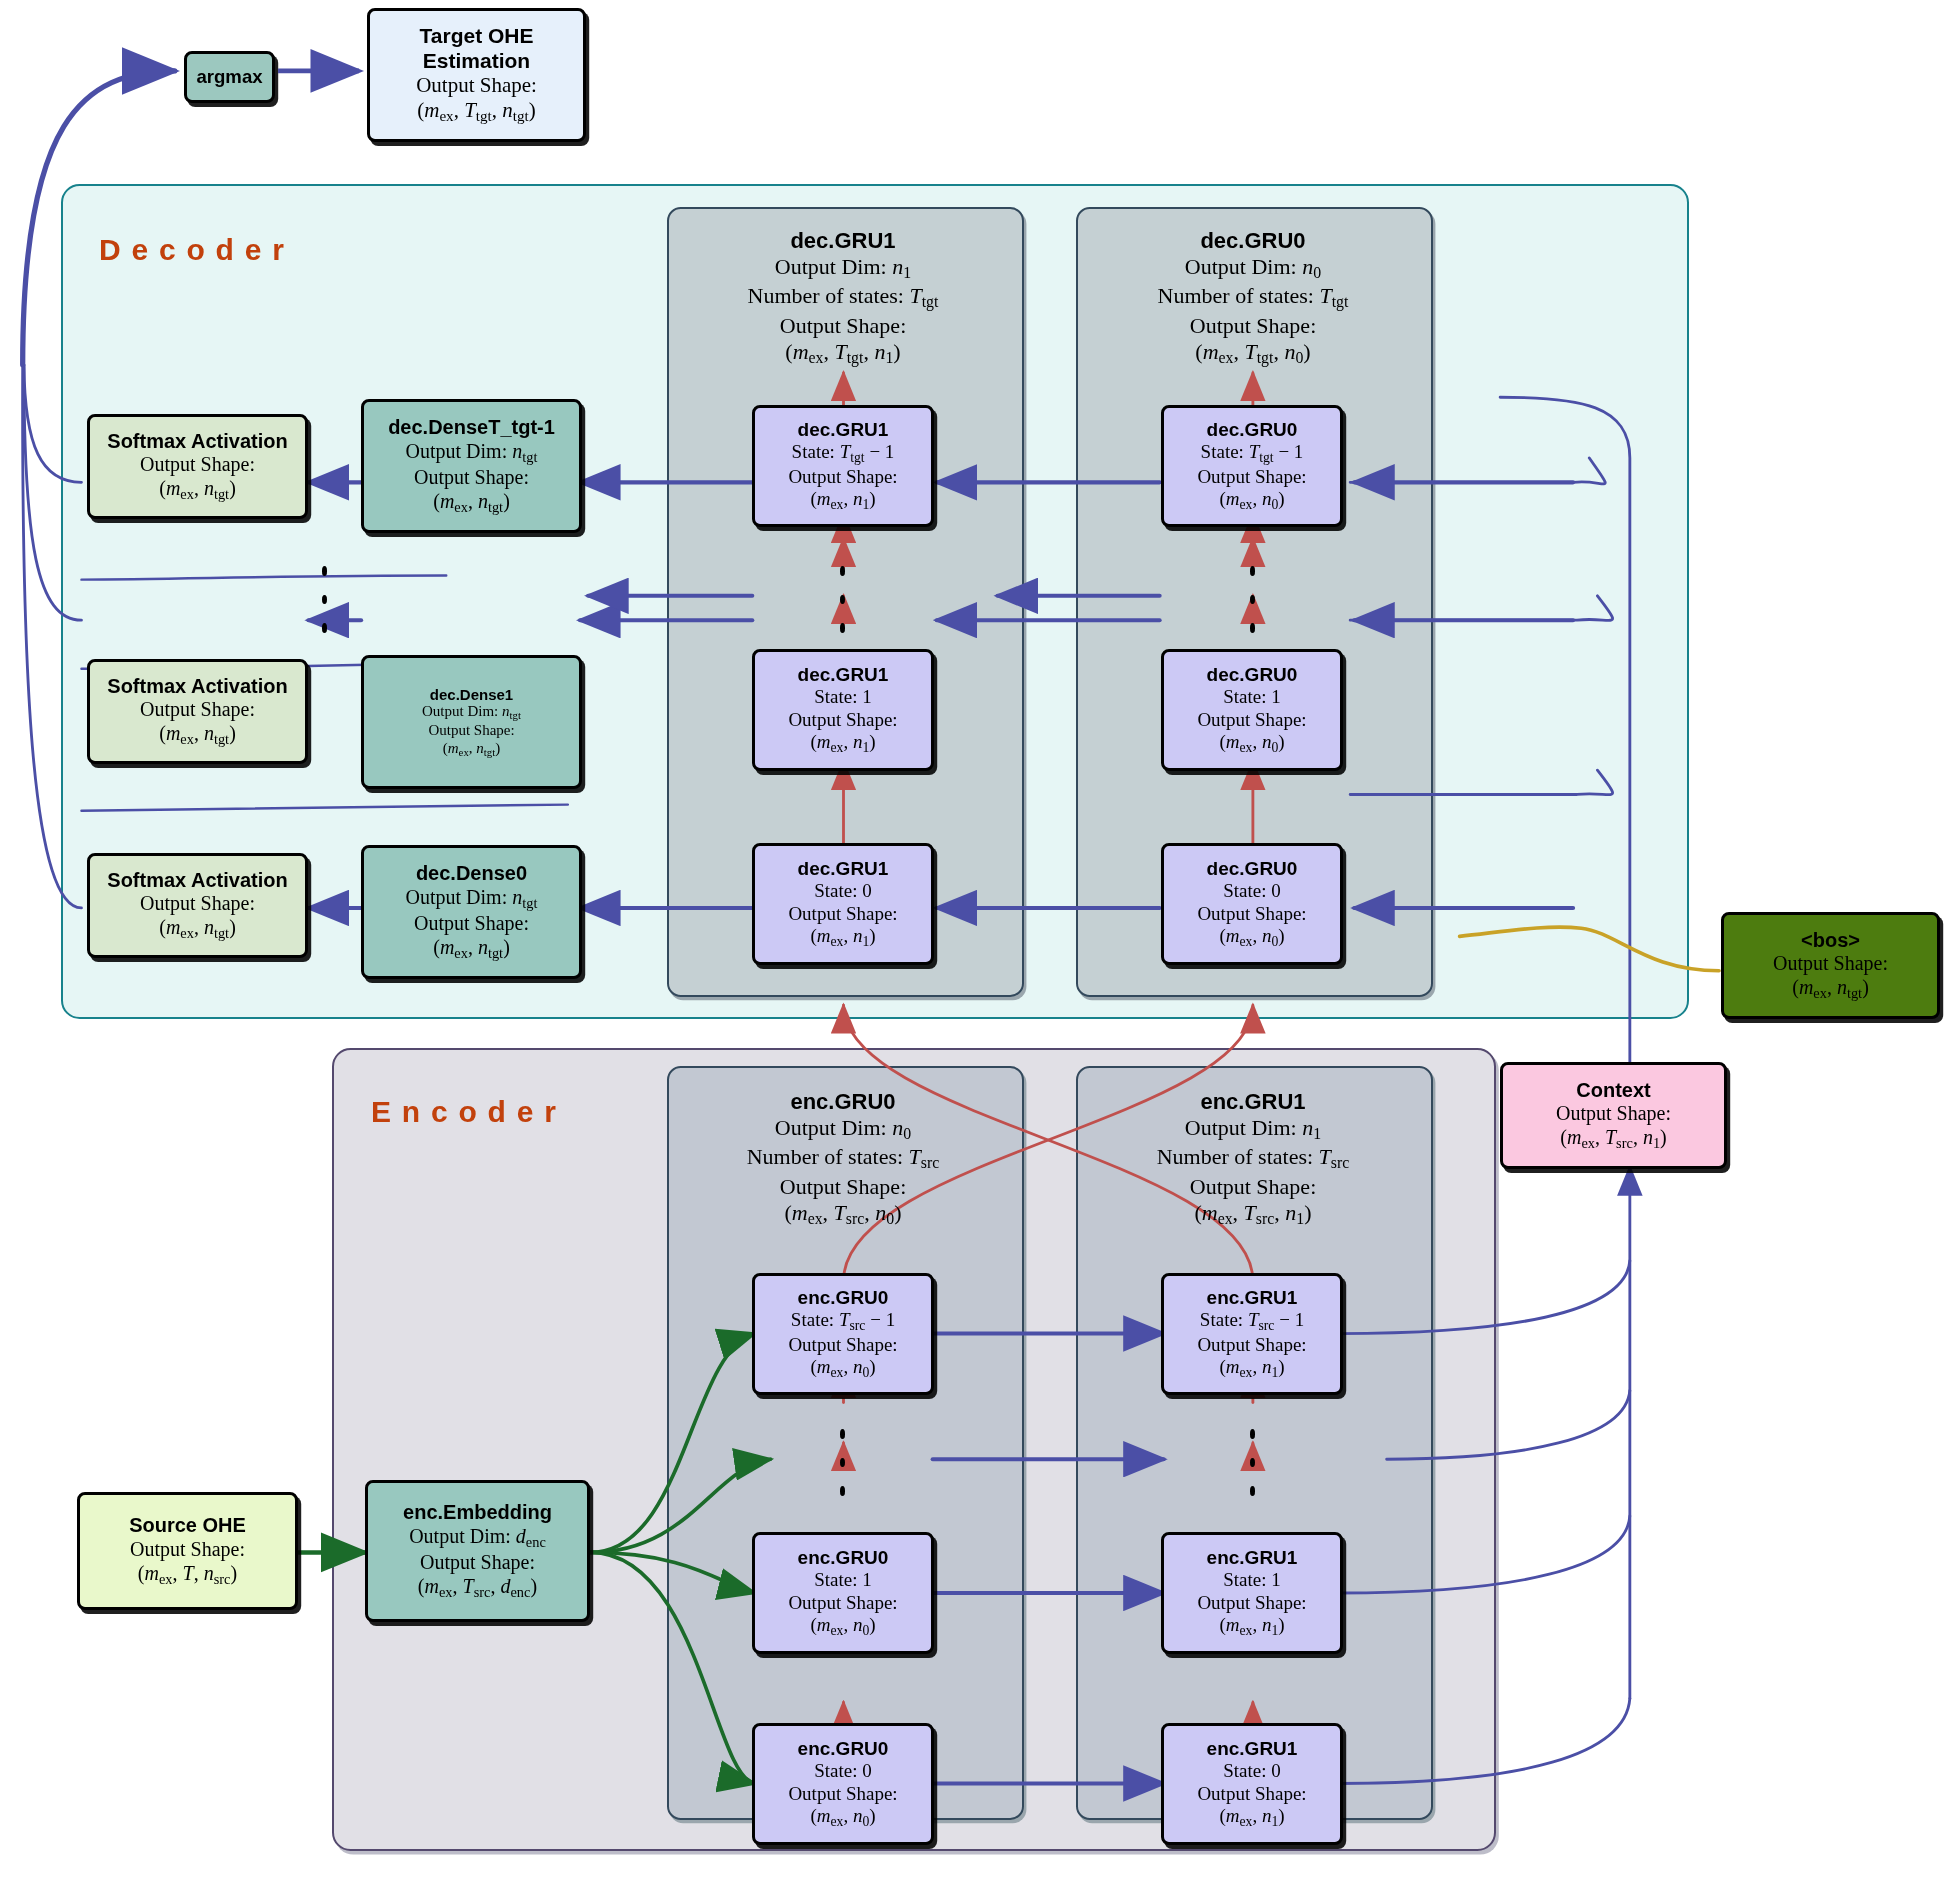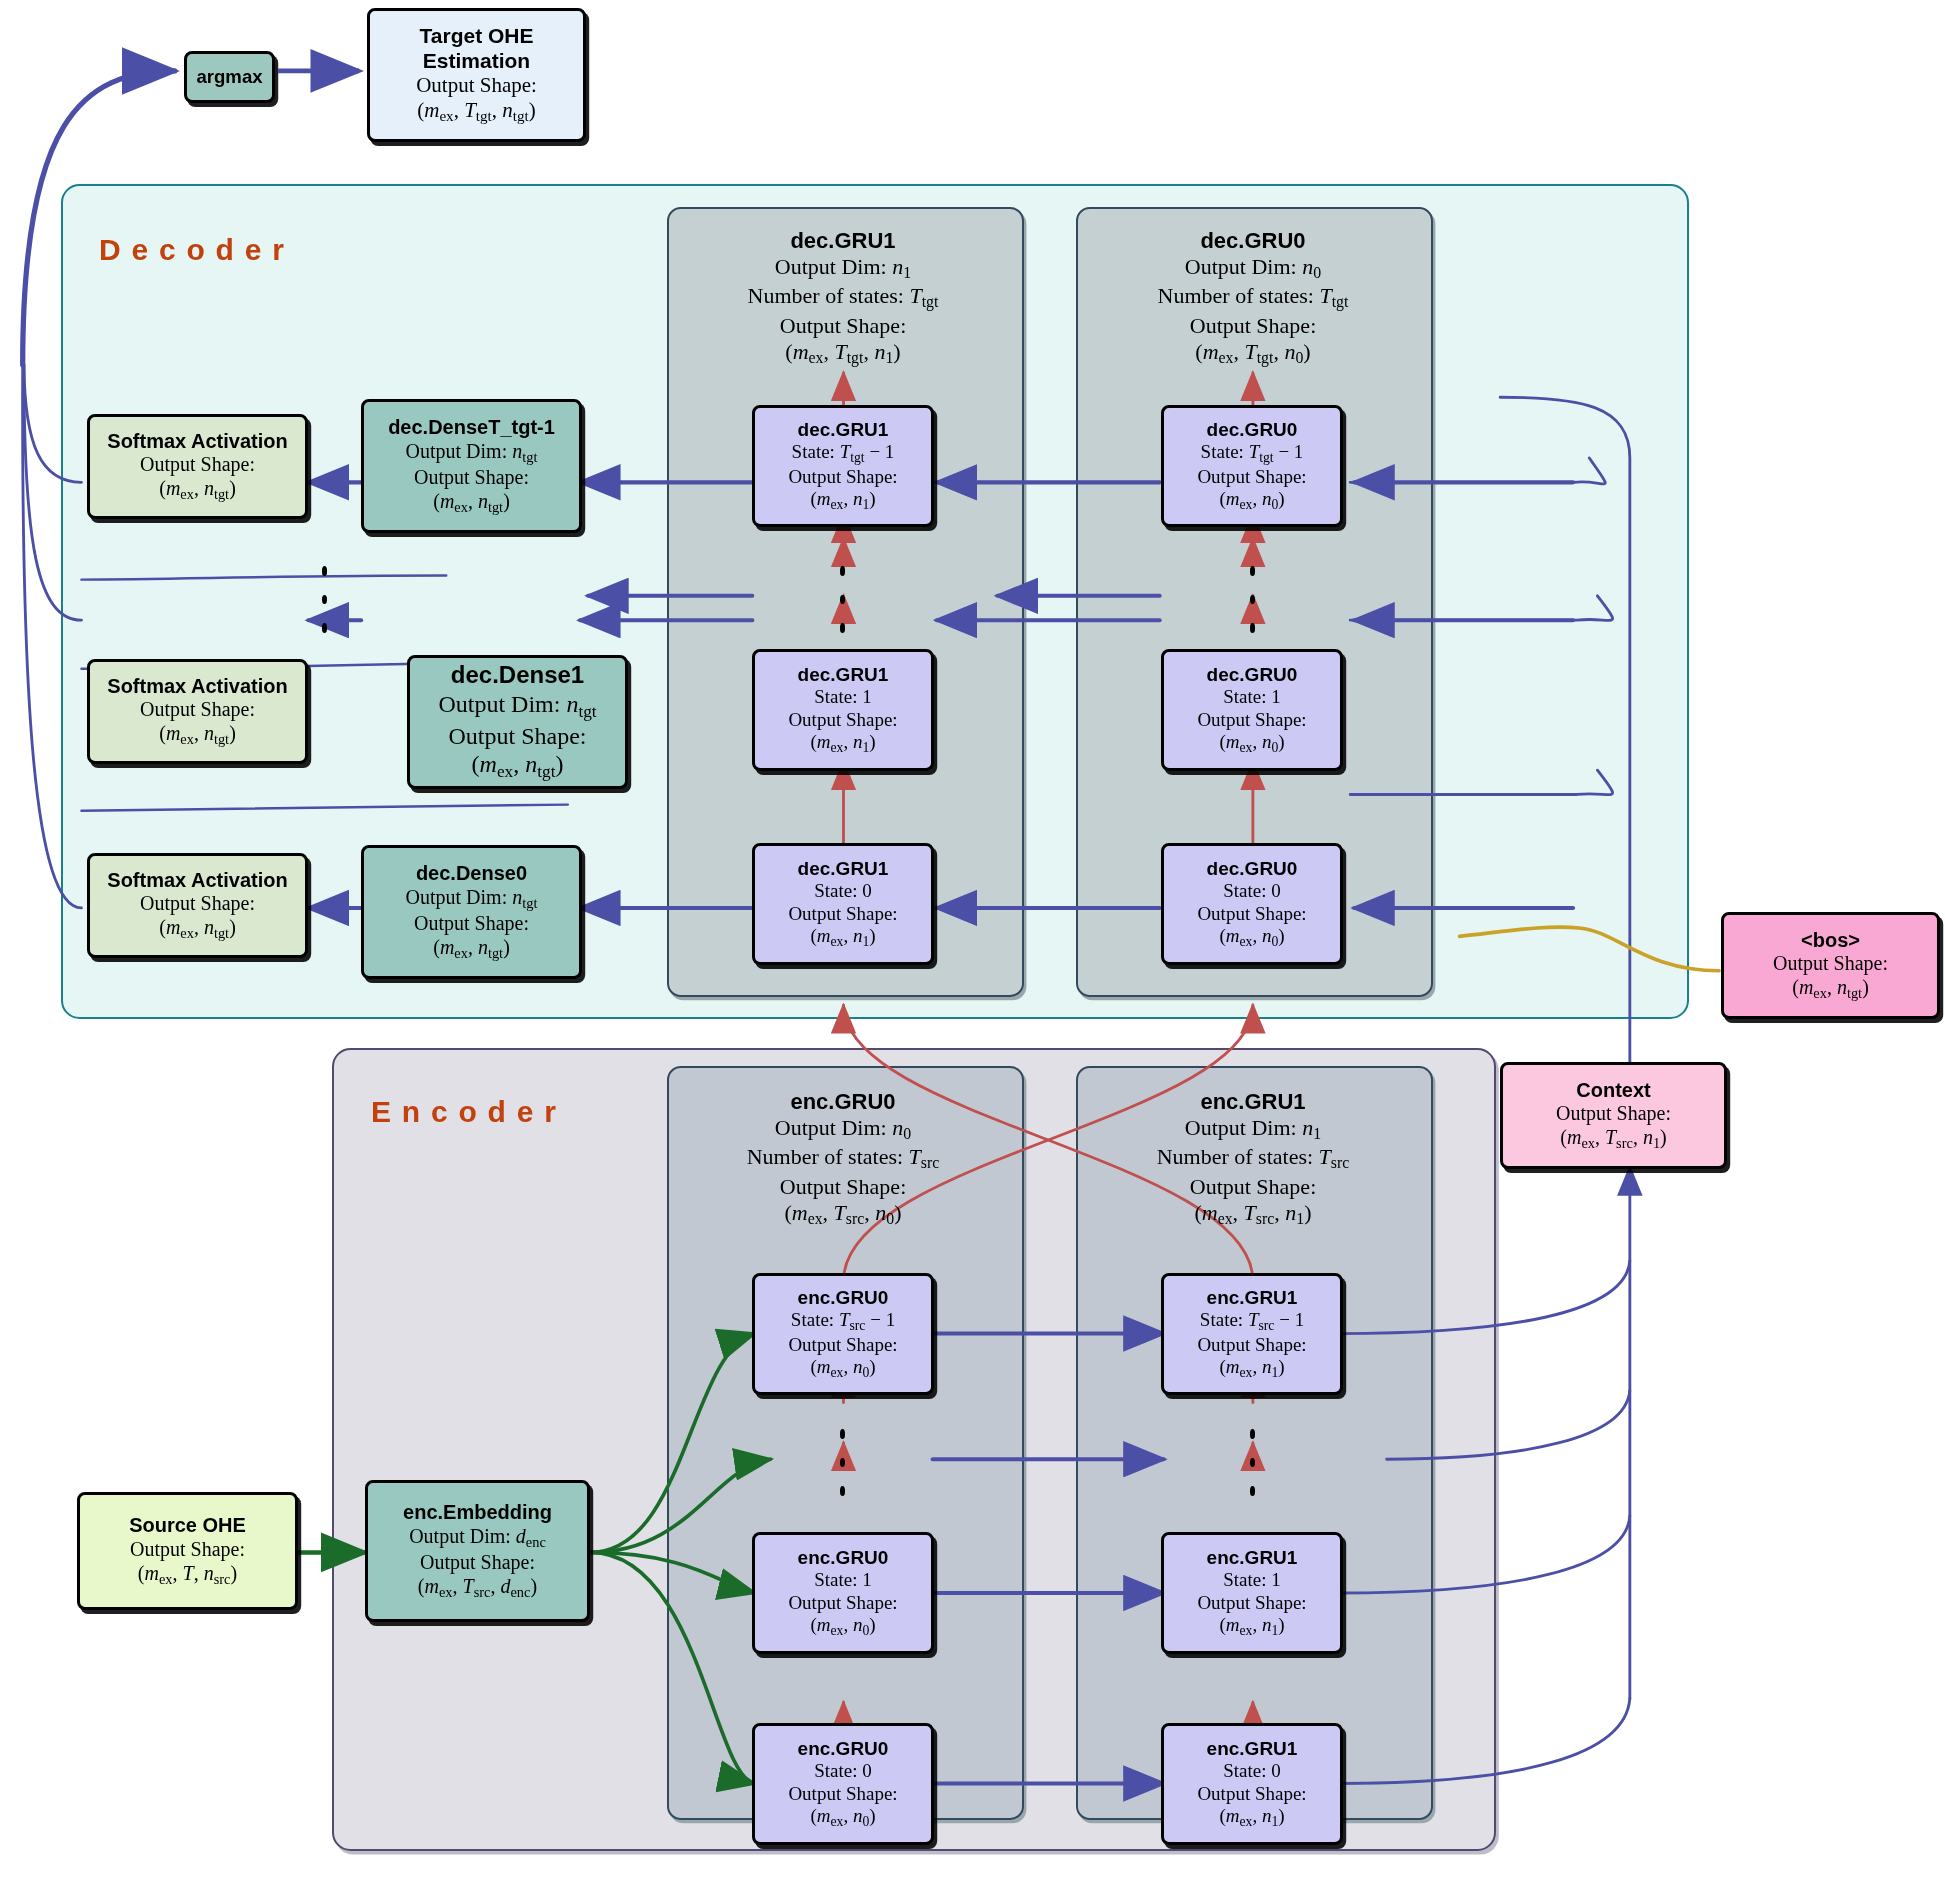--- a/index.html
+++ b/index.html
@@ -27,21 +27,21 @@
 
   
   .c-argmax{background:#9cc8bf;}
   .c-ohe   {background:#e6f0fb;}
   .c-soft  {background:#d9e8cf;}
   .c-dense {background:#98c8bf;}
   .c-gru   {background:#ccc9f5;}
   .c-src   {background:#e9f8cb;}
   .c-emb   {background:#98c8bf;}
   .c-ctx   {background:#fbc8e0;}
-  .c-bos   {background:#f9a8d4;}
+  .c-bos   {background:#4d7c0f;}
 
   
   .node.sh{box-shadow:3.2px 4px 0 rgba(0,0,0,.88);}
 
   
   .dots{position:absolute;display:flex;flex-direction:column;justify-content:space-between;
         align-items:center;z-index:7;}
   .dots i{display:block;width:5.3px;height:9.7px;background:#000;border-radius:50%;}
 
   svg.wires{position:absolute;left:0;top:0;width:1946px;height:1899px;z-index:4;pointer-events:none;}
@@ -243,21 +243,21 @@
     <div class="ln">Output Shape:</div>
     <div class="ln">(<i class="it">m</i><span class="sub">ex</span>, <i class="it">n</i><span class="sub">tgt</span>)</div>
   </div>
 
   <div class="node sh c-dense" style="left:361px;top:399px;width:221px;height:134px;font-size:20px;">
     <div class="ttl">dec.DenseT_tgt-1</div>
     <div class="ln"><span>Output Dim:</span> <i class="it">n</i><span class="sub">tgt</span></div>
     <div class="ln">Output Shape:</div>
     <div class="ln">(<i class="it">m</i><span class="sub">ex</span>, <i class="it">n</i><span class="sub">tgt</span>)</div>
   </div>
-  <div class="node sh c-dense" style="left:361px;top:655px;width:221px;height:134px;font-size:24px;margin-left:46px;">
+  <div class="node sh c-dense" style="left:361px;top:655px;width:221px;height:134px;font-size:15px;">
     <div class="ttl">dec.Dense1</div>
     <div class="ln"><span>Output Dim:</span> <i class="it">n</i><span class="sub">tgt</span></div>
     <div class="ln">Output Shape:</div>
     <div class="ln">(<i class="it">m</i><span class="sub">ex</span>, <i class="it">n</i><span class="sub">tgt</span>)</div>
   </div>
   <div class="node sh c-dense" style="left:361px;top:845px;width:221px;height:134px;font-size:20px;">
     <div class="ttl">dec.Dense0</div>
     <div class="ln"><span>Output Dim:</span> <i class="it">n</i><span class="sub">tgt</span></div>
     <div class="ln">Output Shape:</div>
     <div class="ln">(<i class="it">m</i><span class="sub">ex</span>, <i class="it">n</i><span class="sub">tgt</span>)</div>

